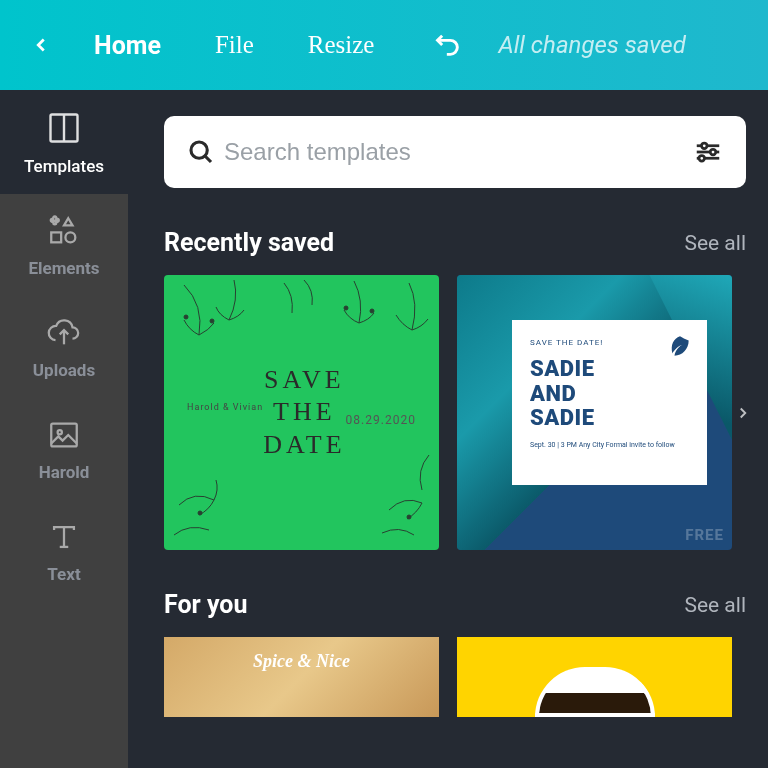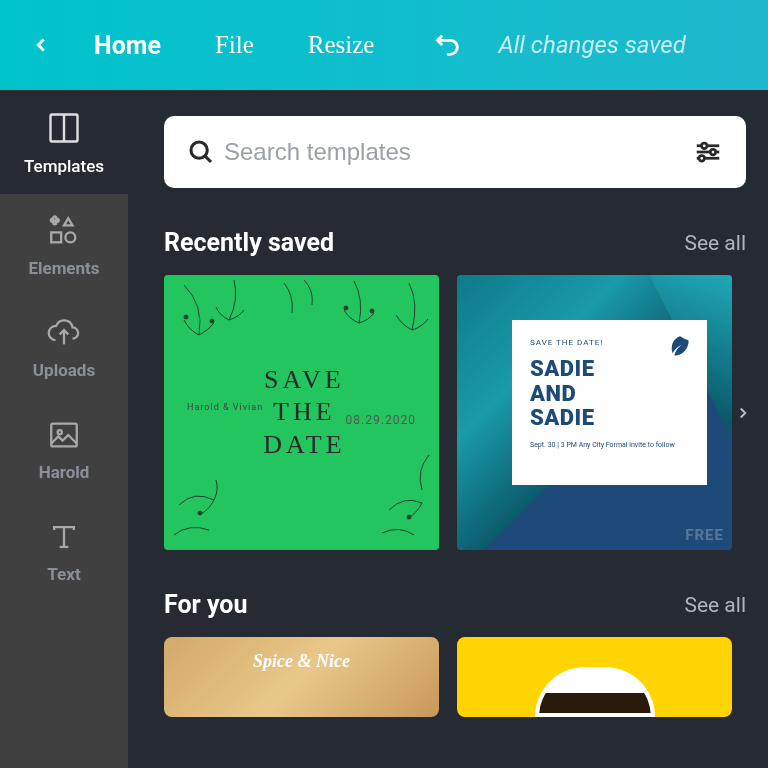--- a/index.html
+++ b/index.html
@@ -210,21 +210,21 @@
       opacity: 0.7;
       cursor: pointer;
       z-index: 5;
       padding: 10px;
     }
     
     
     .card-small {
       width: 275px;
       height: 80px;
-      border-radius: 8px;
+      border-radius: 0;
       overflow: hidden;
       cursor: pointer;
       flex-shrink: 0;
     }
     .card3 {
       background: linear-gradient(135deg, #d4a968 0%, #e8c88a 50%, #c89858 100%);
       display:flex; align-items:flex-start; justify-content:center; padding-top:14px;
     }
     .card3-title { font-family: Georgia, serif; font-style: italic; color:#fff; font-size:18px; font-weight:600;}
     .card4 {

